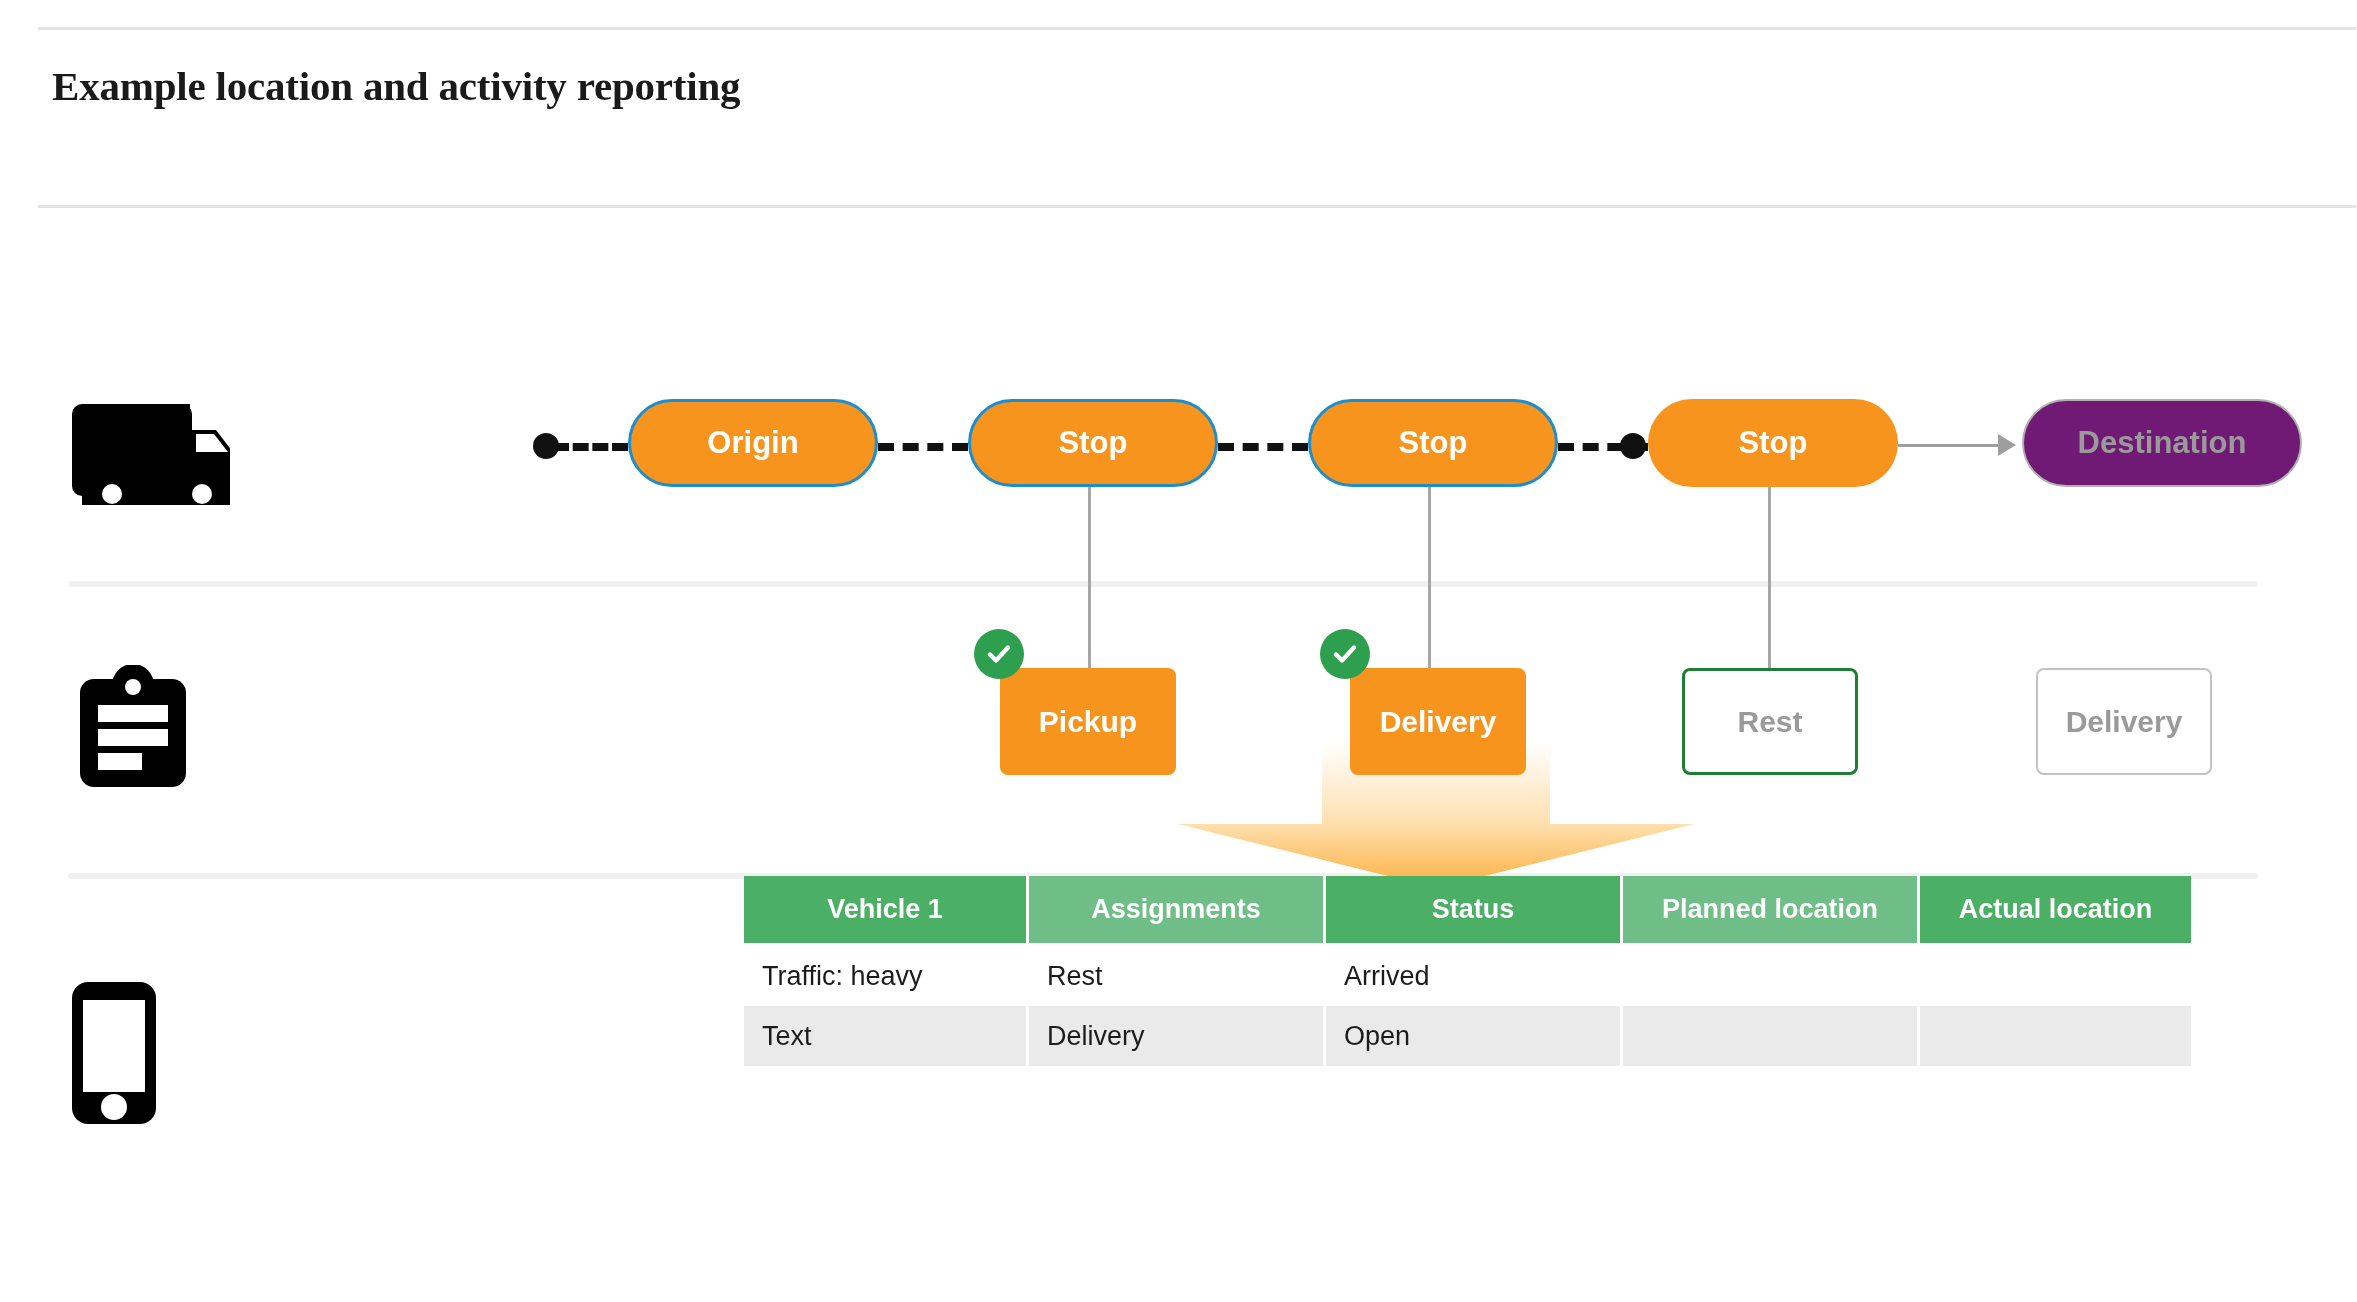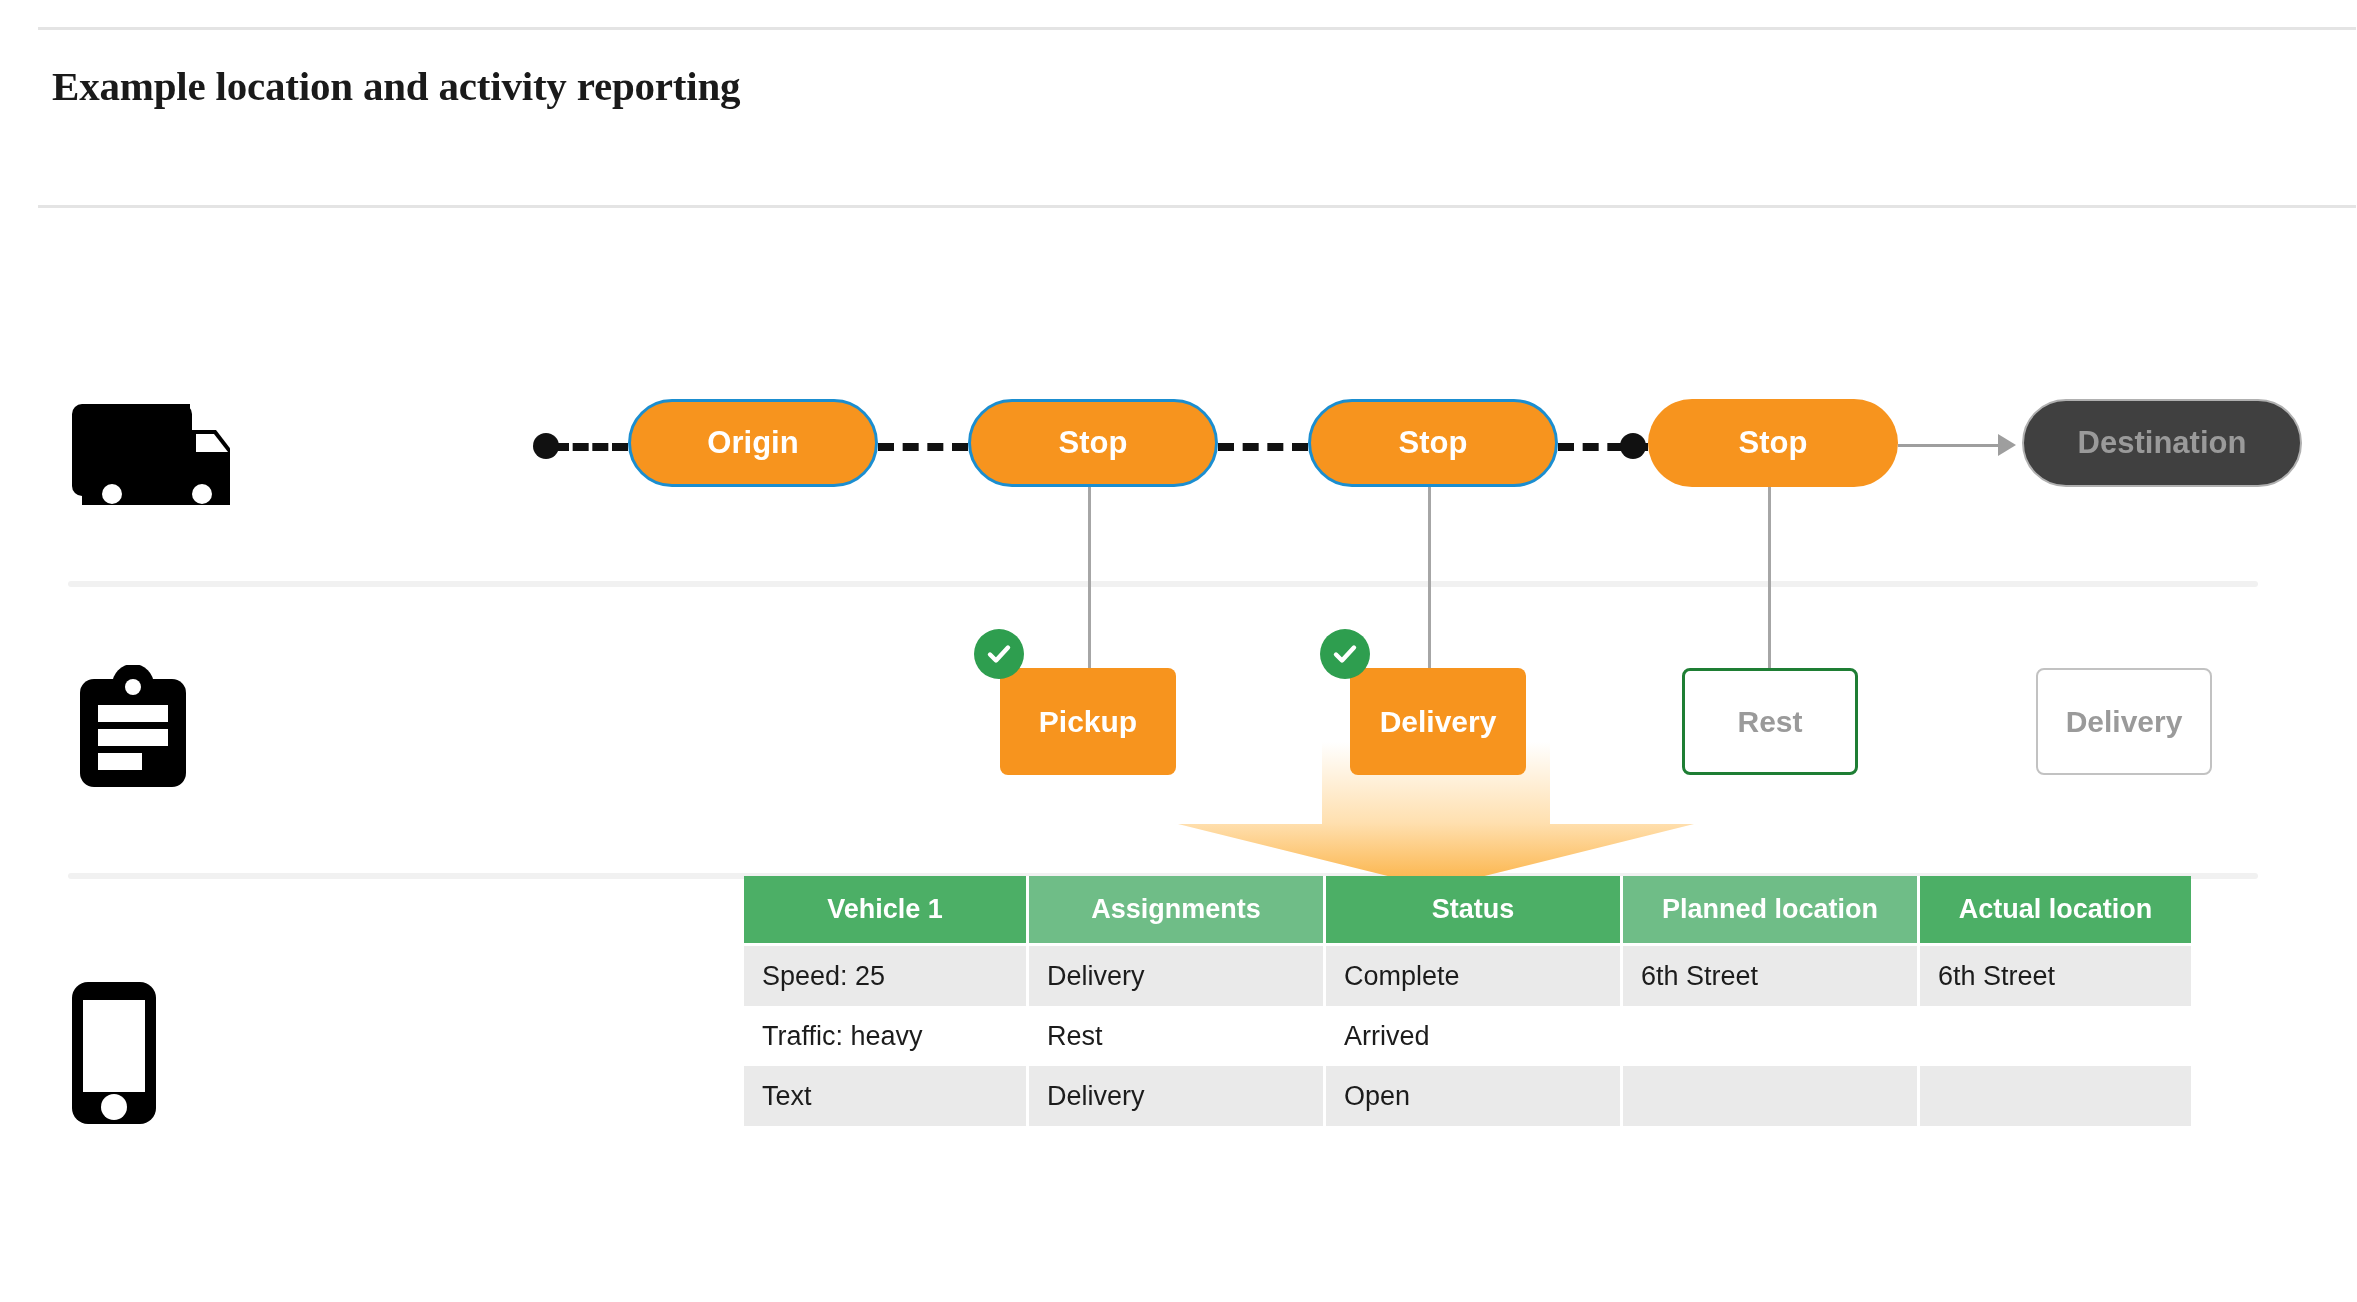--- a/index.html
+++ b/index.html
@@ -60,21 +60,21 @@
     justify-content: center;
     font-size: 31px;
     font-weight: 700;
     color: #ffffff;
     background: #f7941e;
     border: 3px solid #1b8ed0;
     z-index: 4;
   }
   .pill.no-border { border: none; }
   .pill.ghost {
-    background: #404040;
+    background: #701a75;
     border: 2px solid #b0b0b0;
     color: #9a9a9a;
     font-weight: 700;
   }
 
   .dash-seg {
     position: absolute;
     height: 0;
     border-top: 8px dashed #111111;
     z-index: 2;
@@ -330,27 +330,20 @@
     <thead>
       <tr>
         <th class="g-dark" style="width:285px;">Vehicle 1</th>
         <th class="g-light" style="width:297px;">Assignments</th>
         <th class="g-dark" style="width:297px;margin-top:20px;">Status</th>
         <th class="g-light" style="width:297px;">Planned location</th>
         <th class="g-dark" style="width:271px;">Actual location</th>
       </tr>
     </thead>
     <tbody>
-      <tr class="row-gray">
-        <td>Speed: 25</td>
-        <td>Delivery</td>
-        <td>Complete</td>
-        <td>6th Street</td>
-        <td>6th Street</td>
-      </tr>
       <tr class="row-white">
         <td>Traffic: heavy</td>
         <td>Rest</td>
         <td>Arrived</td>
         <td></td>
         <td></td>
       </tr>
       <tr class="row-gray">
         <td>Text</td>
         <td>Delivery</td>

